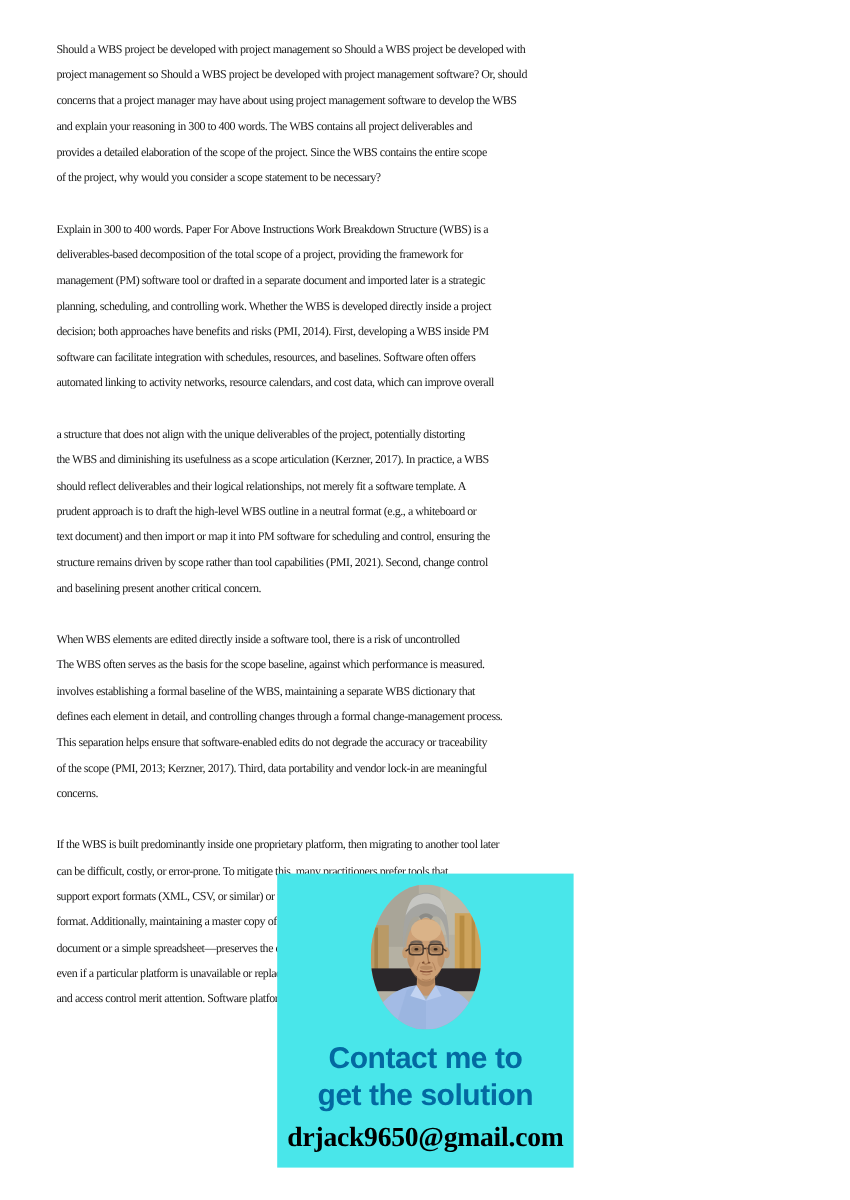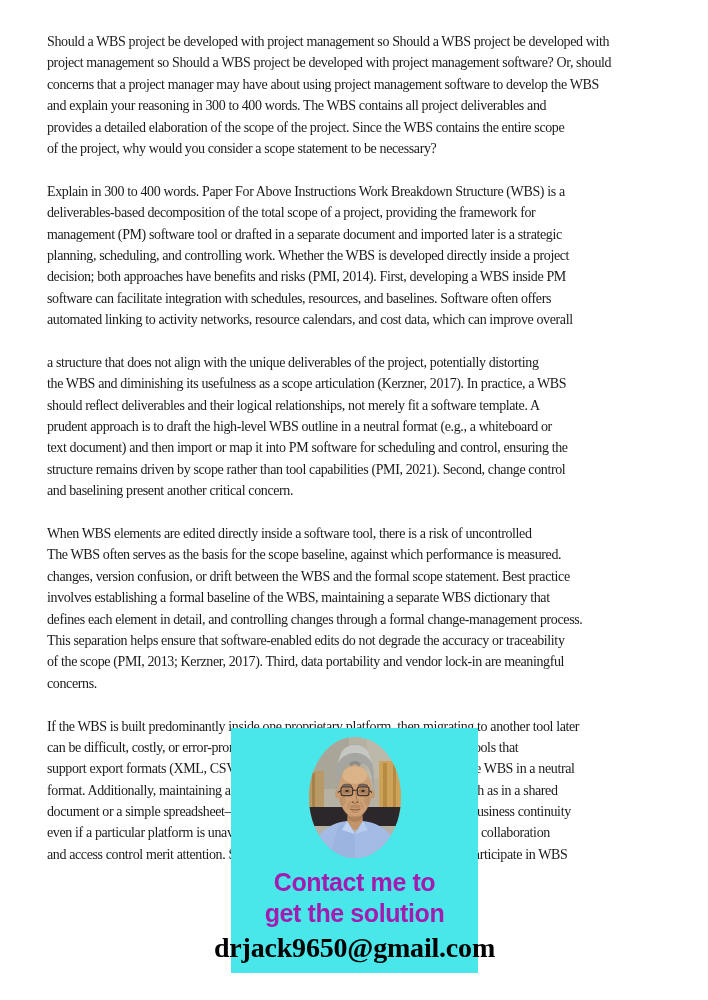--- a/index.html
+++ b/index.html
@@ -10,21 +10,21 @@
     height: 1000px;
     background: #ffffff;
     overflow: hidden;
     font-family: "Liberation Serif", serif;
   }
   .doc {
     position: absolute;
     left: 47px;
     top: 31px;
     width: 616px;
-    font-size: 14px;
+    font-size: 10px;
     line-height: 21.4px;
     letter-spacing: -0.38px;
     color: #1b1b1b;
   }
   .para { margin: 0 0 21.4px 0; }
   .line { white-space: nowrap; height: 21.4px; overflow: visible; }
   .promo-card {
     position: absolute;
     left: 231px;
     top: 728px;
@@ -44,28 +44,28 @@
     flex: none;
   }
   .photo-oval svg { display: block; width: 100%; height: 100%; }
   .promo-heading {
     margin-top: 9px;
     font-family: "Liberation Sans", sans-serif;
     font-weight: 700;
     font-size: 25px;
     line-height: 31px;
     letter-spacing: -0.4px;
-    color: #a21caf;
+    color: #0369a1;
     text-align: center;
   }
   .promo-email {
     margin-top: 4px;
     font-family: "Liberation Serif", serif;
     font-weight: 700;
-    font-size: 28px;
+    font-size: 23px;
     line-height: 30px;
     letter-spacing: -0.2px;
     color: #000000;
     text-align: center;
   }
 </style>
 </head>
 <body>
 
 <div class="page">
@@ -93,21 +93,20 @@
       <div class="line">the WBS and diminishing its usefulness as a scope articulation (Kerzner, 2017). In practice, a WBS</div>
       <div class="line">should reflect deliverables and their logical relationships, not merely fit a software template. A</div>
       <div class="line">prudent approach is to draft the high-level WBS outline in a neutral format (e.g., a whiteboard or</div>
       <div class="line">text document) and then import or map it into PM software for scheduling and control, ensuring the</div>
       <div class="line">structure remains driven by scope rather than tool capabilities (PMI, 2021). Second, change control</div>
       <div class="line">and baselining present another critical concern.</div>
     </div>
     <div class="para">
       <div class="line">When WBS elements are edited directly inside a software tool, there is a risk of uncontrolled</div>
       <div class="line">The WBS often serves as the basis for the scope baseline, against which performance is measured.</div>
-      <div class="line">changes, version confusion, or drift between the WBS and the formal scope statement. Best practice</div>
       <div class="line">involves establishing a formal baseline of the WBS, maintaining a separate WBS dictionary that</div>
       <div class="line">defines each element in detail, and controlling changes through a formal change-management process.</div>
       <div class="line">This separation helps ensure that software-enabled edits do not degrade the accuracy or traceability</div>
       <div class="line">of the scope (PMI, 2013; Kerzner, 2017). Third, data portability and vendor lock-in are meaningful</div>
       <div class="line">concerns.</div>
     </div>
     <div class="para">
       <div class="line">If the WBS is built predominantly inside one proprietary platform, then migrating to another tool later</div>
       <div class="line">can be difficult, costly, or error-prone. To mitigate this, many practitioners prefer tools that</div>
       <div class="line">support export formats (XML, CSV, or similar) or to keep a clean, human-readable WBS in a neutral</div>

